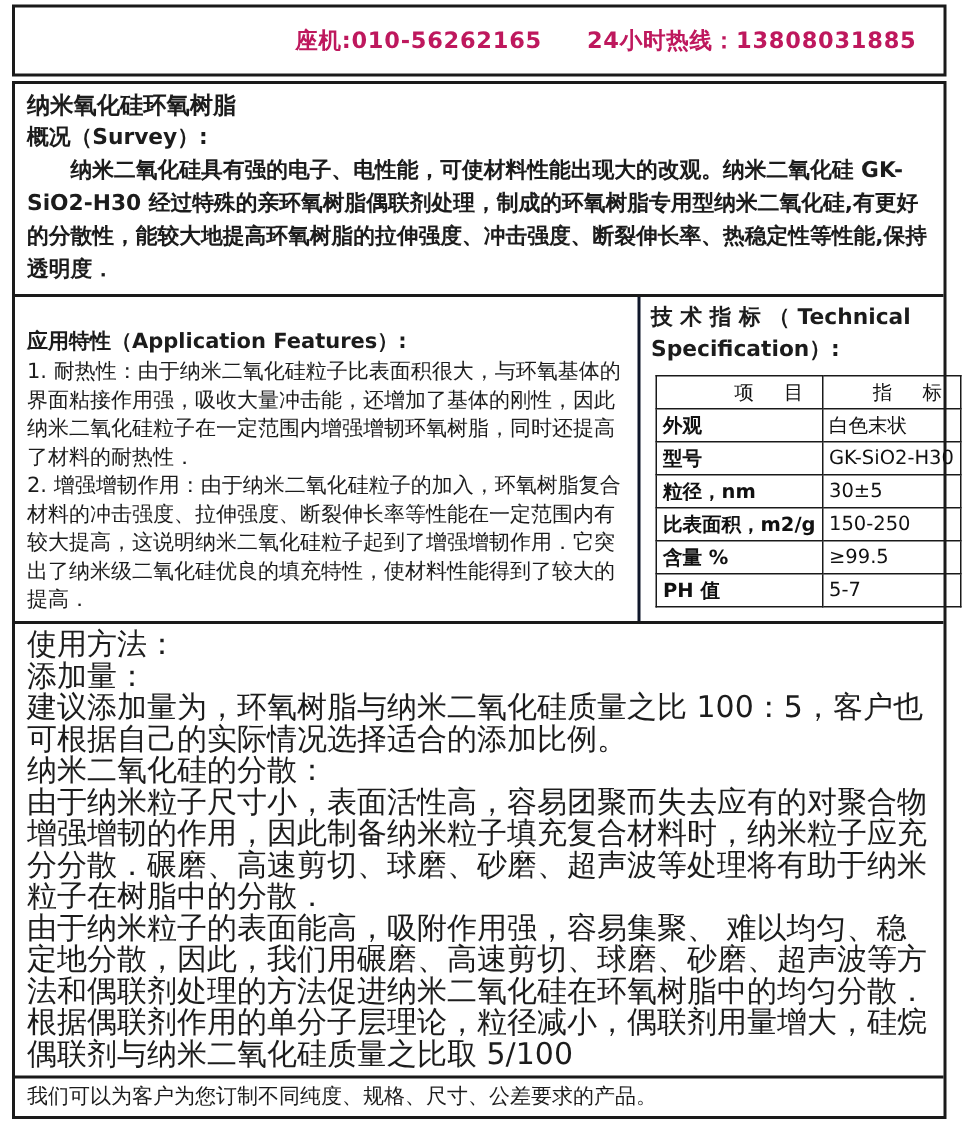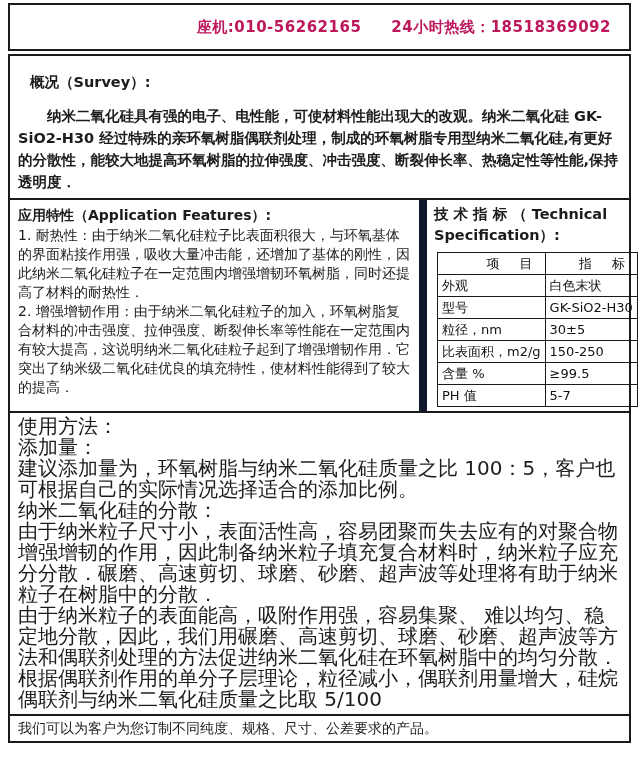--- a/index.html
+++ b/index.html
@@ -24,69 +24,70 @@
 
   
   .main-box{border:2px solid #1a1a1a;}
 
   .sec-overview{
     padding:3px 8px 5px 8px;
     border-bottom:2px solid #1a1a1a;
     font-size:14.5px;line-height:22px;
   }
   .doc-title{font-weight:bold;font-size:15.5px;margin:0;}
-  .sec-heading{font-weight:bold;margin:12px;}
+  .sec-heading{font-weight:bold;margin:0;}
   .overview-text{margin:0;text-indent:2em;font-weight:bold;}
 
   .two-col{display:flex;border-bottom:2px solid #1a1a1a;align-items:stretch;}
   .col-left{
     width:417px;box-sizing:border-box;flex:none;
-    border-right:8px solid #0f172a;
-    padding:4px 6px 4px 8px;
+    border-right:2px solid #0f172a;
+    padding:19px 6px 4px 8px;
     font-size:14px;line-height:19px;
   }
   .col-left p{margin:0;}
   .feature-heading{font-weight:bold;line-height:22px;}
 
   .col-right{flex:1;padding:4px 19px 4px 7px;font-size:14px;box-sizing:border-box;}
   .spec-heading{font-weight:bold;font-size:14.5px;line-height:21px;margin:0 0 6px 0;}
   .spec-table{border-collapse:collapse;margin-left:3px;font-size:13px;color:#111;}
   .spec-table th,.spec-table td{
     border:1.5px solid #1a1a1a;
     padding:1px 4px;height:19px;
     font-weight:normal;text-align:left;white-space:nowrap;
   }
   .spec-table th{text-align:right;letter-spacing:8px;}
-  .spec-table td.c-item{width:106px;}
+  .spec-table td.c-item{width:106px;font-weight:bold;}
   .spec-table td.c-val{width:78px;margin-top:15px;}
 
   .sec-usage{
     padding:3px 8px 4px 8px;
     border-bottom:2px solid #1a1a1a;
     font-size:20px;line-height:21px;
   }
   .sec-usage p{margin:0;}
   .usage-label{font-weight:normal;}
 
   .sec-footer{padding:2px 8px 3px 8px;font-size:14px;line-height:20px;}
   .sec-footer p{margin:0;}
 </style>
 </head>
 <body>
 
 <div class="page">
 
   <div class="top-box">
     <span>座机:010-56262165</span>
-    <span>24小时热线：18518369092</span>
+    <span>24小时热线：13808031885</span>
   </div>
 
   <div class="main-box">
 
     <div class="sec-overview">
+      <p class="doc-title">纳米氧化硅环氧树脂</p>
       <p class="sec-heading">概况（Survey）:</p>
       <p class="overview-text">纳米二氧化硅具有强的电子、电性能，可使材料性能出现大的改观。纳米二氧化硅 GK-SiO2-H30 经过特殊的亲环氧树脂偶联剂处理，制成的环氧树脂专用型纳米二氧化硅,有更好的分散性，能较大地提高环氧树脂的拉伸强度、冲击强度、断裂伸长率、热稳定性等性能,保持透明度．</p>
     </div>
 
     <div class="two-col">
 
       <div class="col-left">
         <p class="feature-heading">应用特性（Application Features）:</p>
         <p>1. 耐热性：由于纳米二氧化硅粒子比表面积很大，与环氧基体的界面粘接作用强，吸收大量冲击能，还增加了基体的刚性，因此纳米二氧化硅粒子在一定范围内增强增韧环氧树脂，同时还提高了材料的耐热性．</p>
         <p>2. 增强增韧作用：由于纳米二氧化硅粒子的加入，环氧树脂复合材料的冲击强度、拉伸强度、断裂伸长率等性能在一定范围内有较大提高，这说明纳米二氧化硅粒子起到了增强增韧作用．它突出了纳米级二氧化硅优良的填充特性，使材料性能得到了较大的提高．</p>

